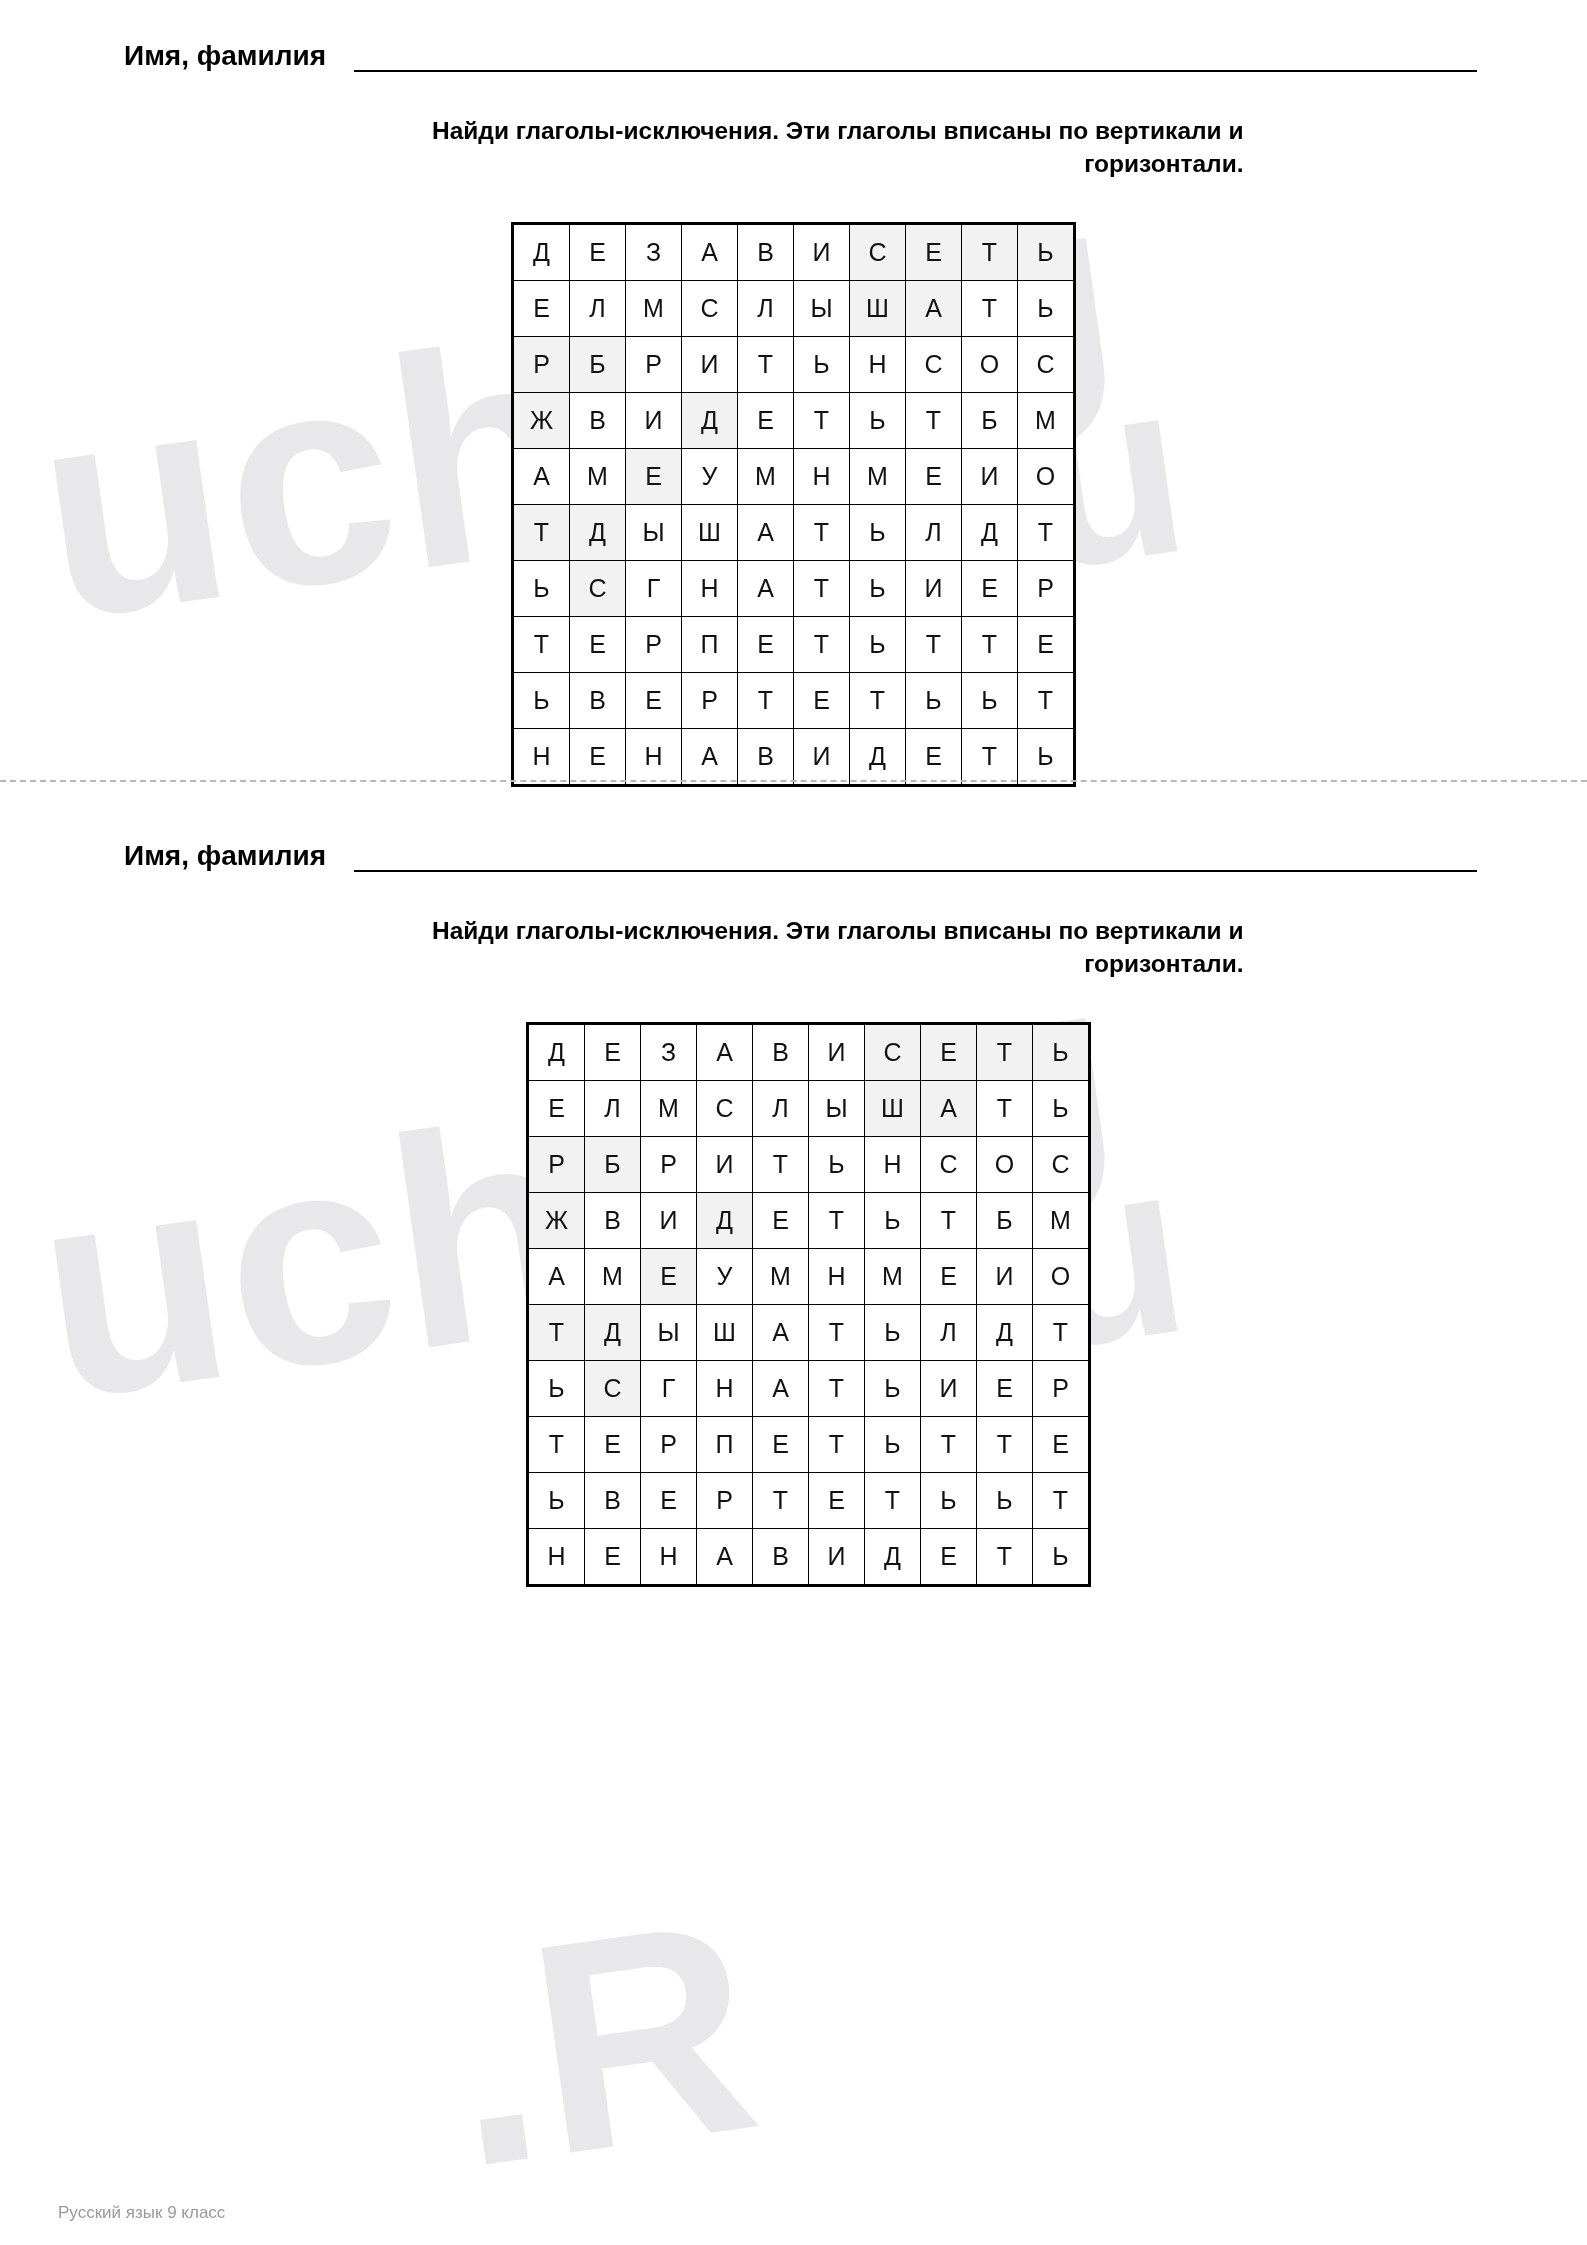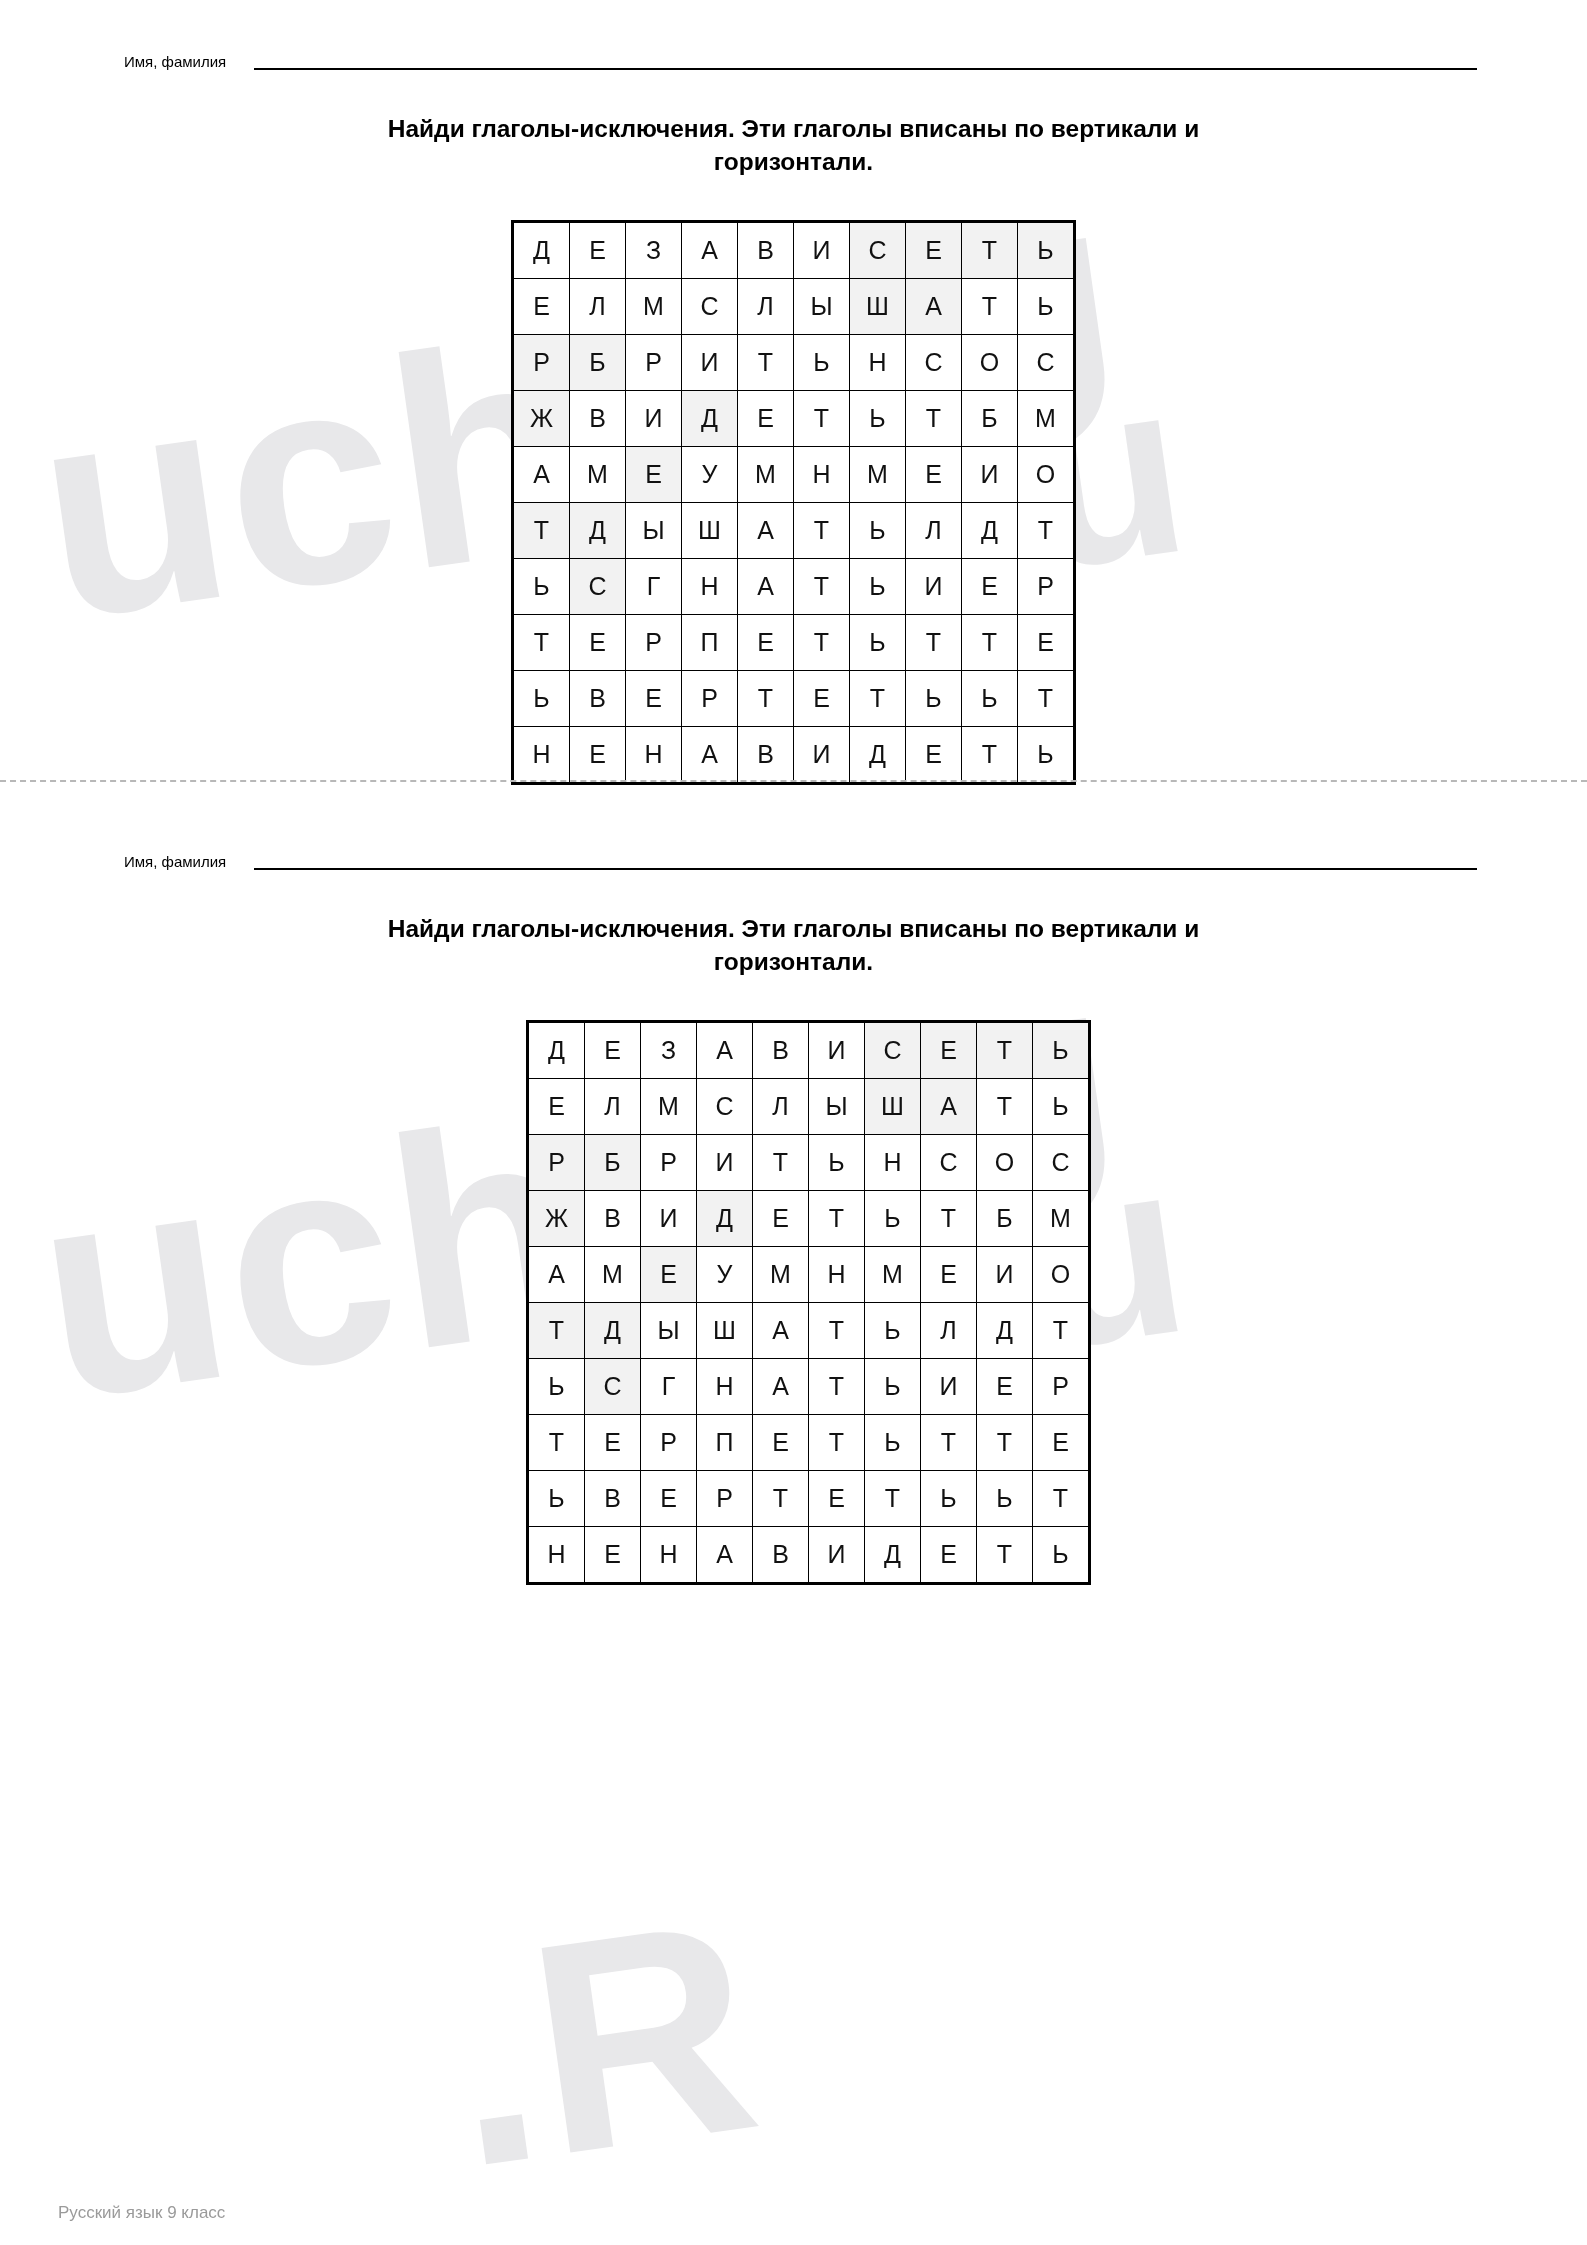--- a/index.html
+++ b/index.html
@@ -17,25 +17,25 @@
         font-family:"Liberation Sans", sans-serif; letter-spacing:2px; }
   .wm-big  { font-size:300px; }
   .wm-mid  { font-size:250px; }
 
   
   .sheet { position:absolute; left:0; width:1587px; }
   .sheet-1 { top:0; height:1100px; }
   .sheet-2 { top:1120px; height:1125px; }
 
   .name-row { display:flex; align-items:flex-end; padding-left:124px; padding-right:110px; }
-  .name-label { font-size:15px; font-weight:400; color:#000; white-space:nowrap; }
+  .name-label { font-size:28px; font-weight:700; color:#000; white-space:nowrap; }
   .name-line { flex:1; border-bottom:2.5px solid #000; margin-left:28px; height:28px; }
 
   .prompt {
-    margin:0 auto; width:900px; text-align:center;
+    margin:0 auto; width:900px; text-align:right;
     font-size:24.5px; font-weight:700; line-height:1.35; color:#000;
   }
 
   .grid-wrap { display:flex; justify-content:center; }
   .grid {
     border-collapse:collapse;
     border:3px solid #000;
     table-layout:fixed;
   }
   .grid td {

